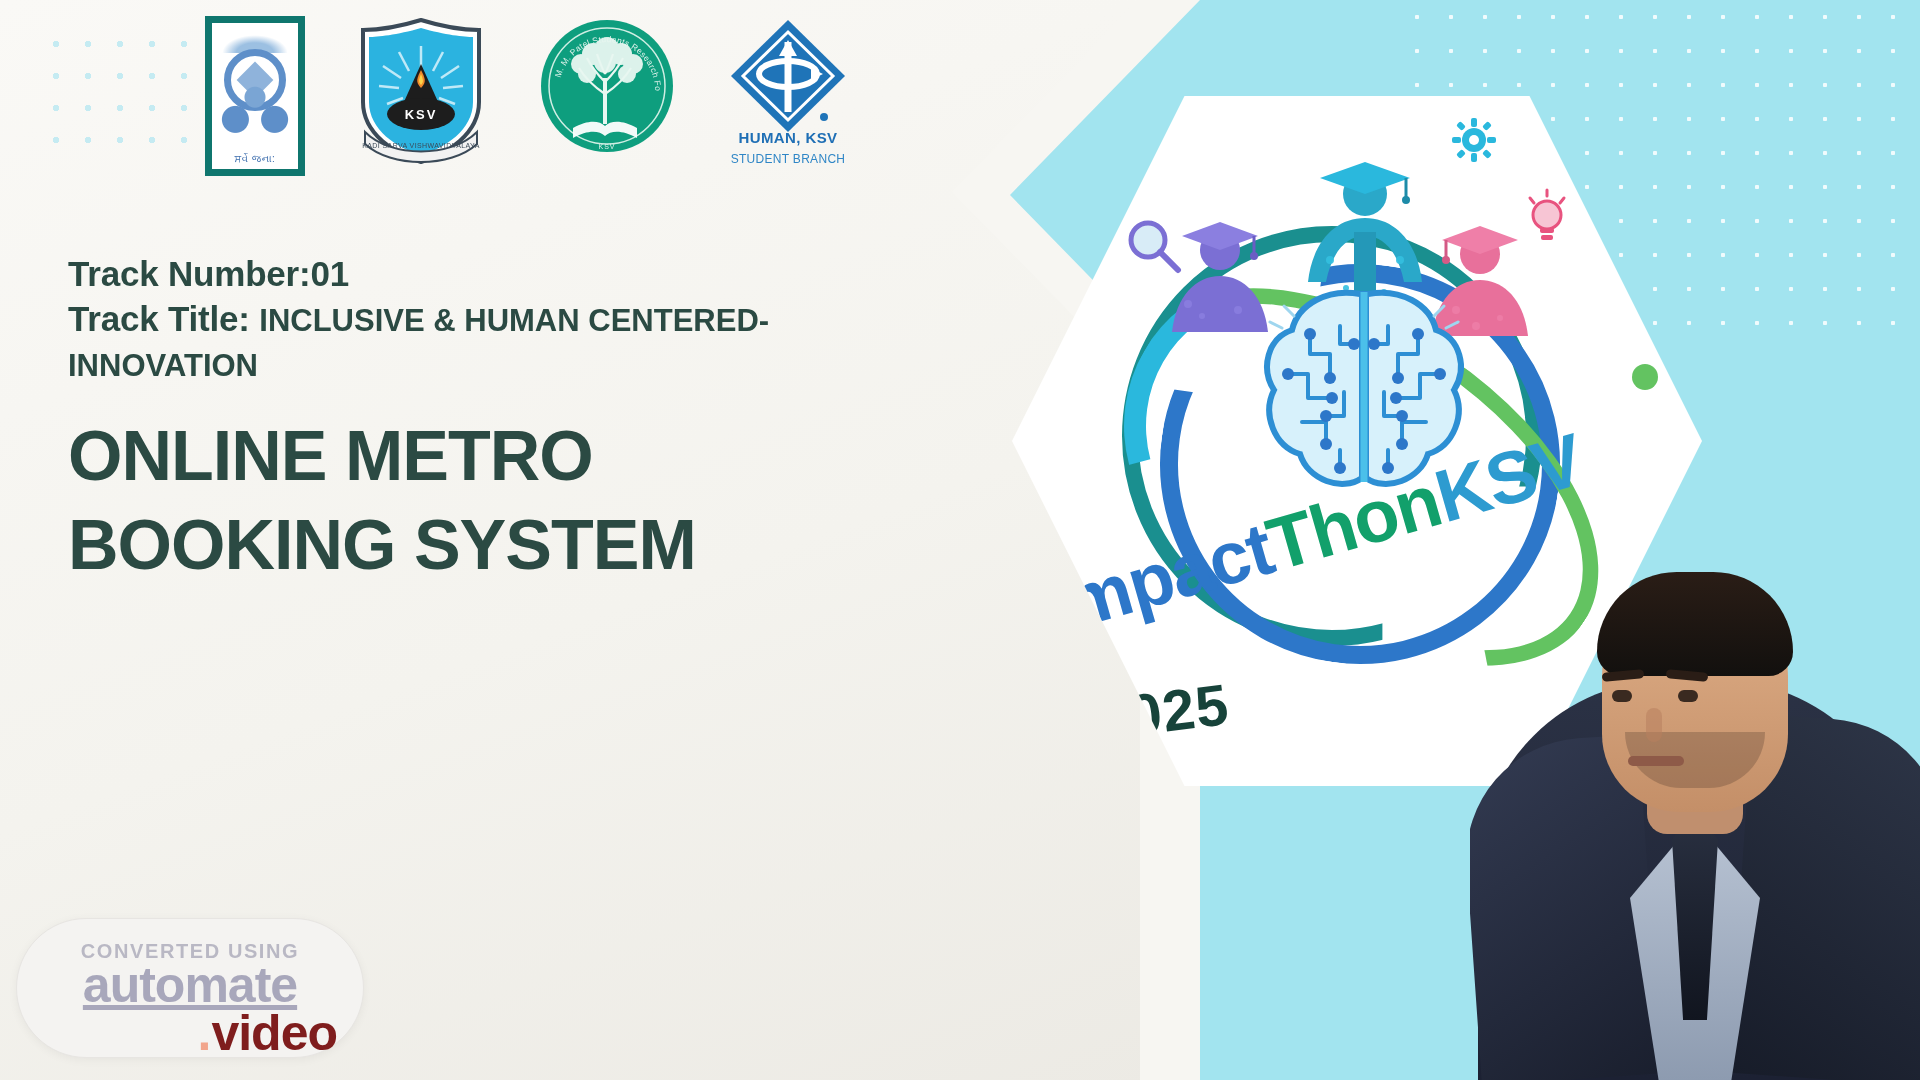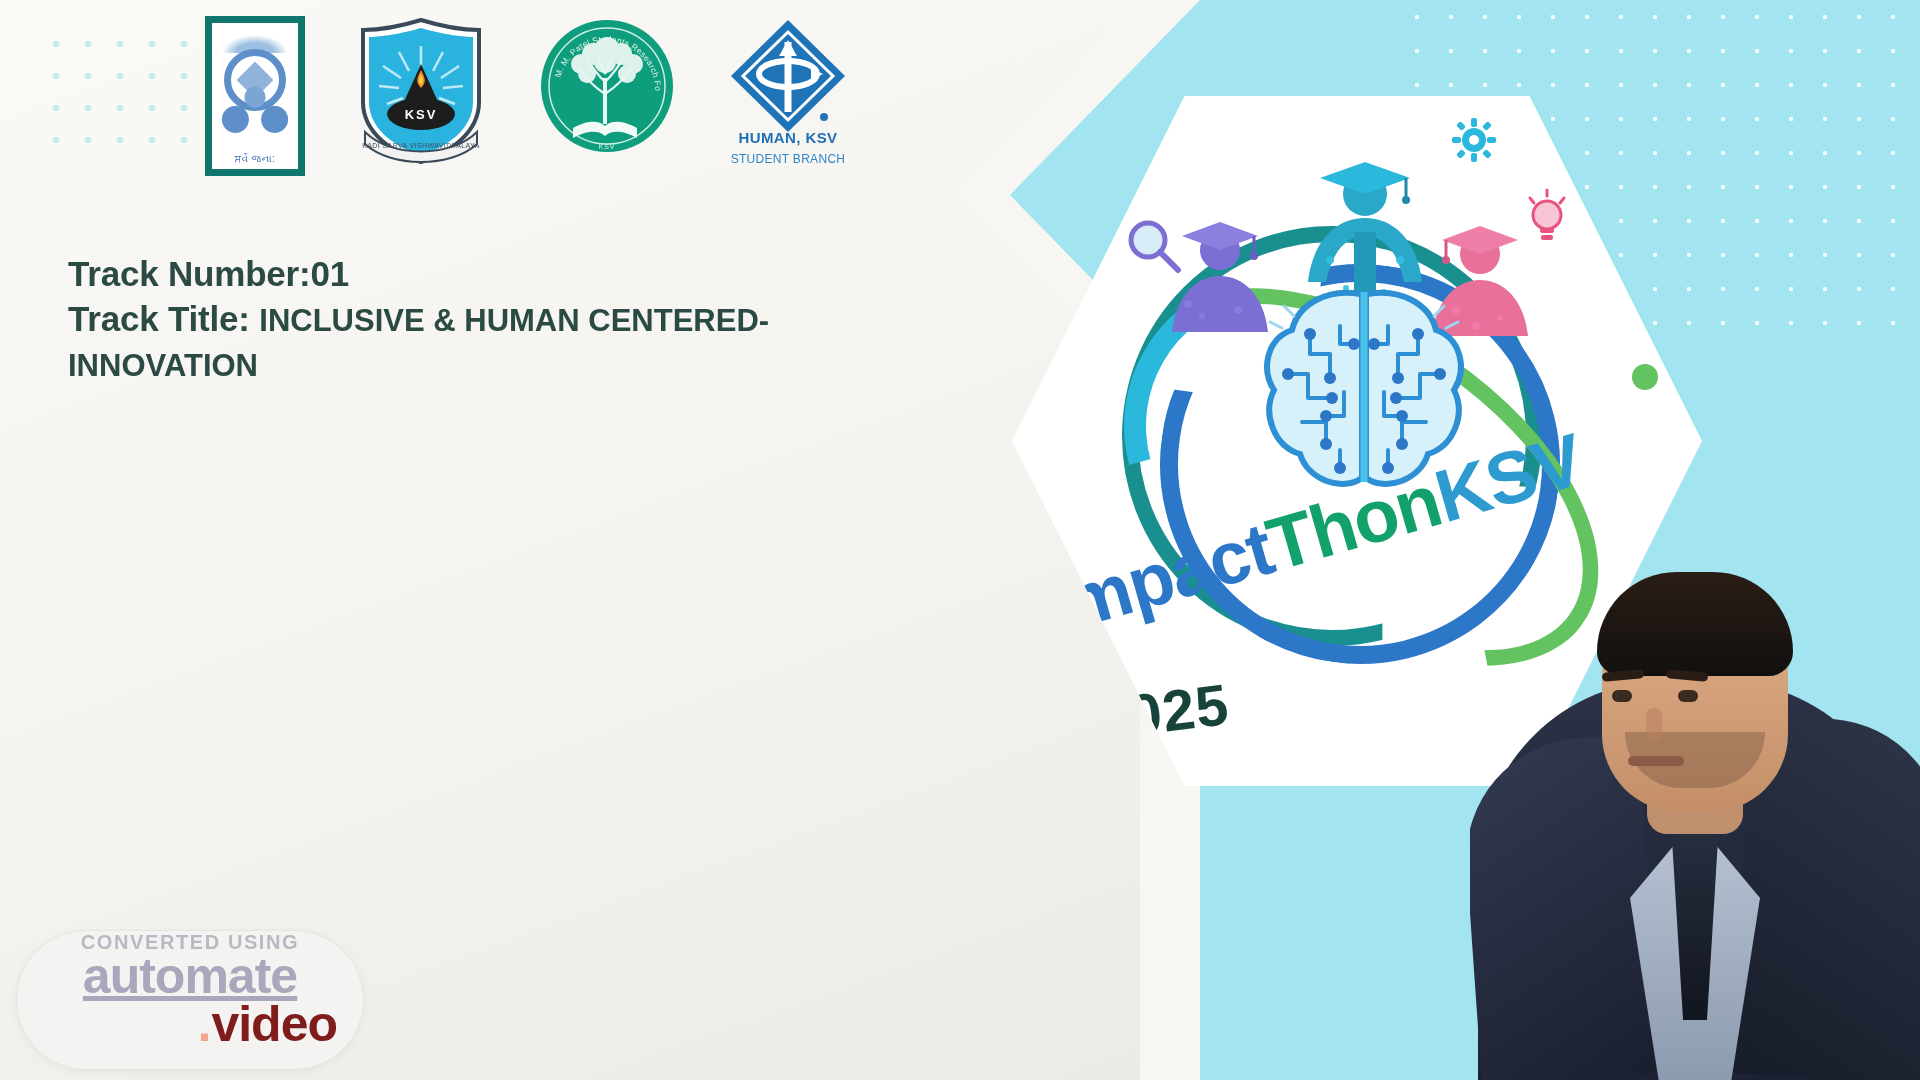--- a/index.html
+++ b/index.html
@@ -269,26 +269,26 @@
     background:#8e5a48; border-radius:6px;
   }
   .presenter .beard {
     position:absolute; left:50%; bottom:292px; transform:translateX(-50%);
     width:140px; height:56px;
     background:rgba(40,28,22,.22); border-radius:0 0 70px 70px;
   }
 
   
   .watermark {
-    position:absolute; left:16px; bottom:10px;
+    position:absolute; left:16px; bottom:22px;
     width:348px; height:140px;
     background:#f4f3f1;
     border:1px solid #e7e5e2;
     border-radius:70px;
-    display:flex; flex-direction:column; align-items:center; justify-content:flex-start;
+    display:flex; flex-direction:column; align-items:center; justify-content:flex-end;
     box-shadow:0 2px 10px rgba(0,0,0,.05);
   }
   .wm-top {
     font-size:20px; font-weight:bold; color:#b9b8c4; letter-spacing:1.6px;
     margin-bottom:-2px;
   }
   .wm-main {
     font-size:50px; font-weight:bold; color:#a8a7bb; line-height:.96;
     letter-spacing:-1px;
     text-decoration:underline;
@@ -395,20 +395,24 @@
   </div>
 
   <div class="text-block">
     <div class="track-line">
       <span class="tl-label">Track Number:</span><span class="tl-label">01</span>
     </div>
     <div class="track-line">
       <span class="tl-label">Track Title:</span>
       <span class="tl-value">INCLUSIVE &amp; HUMAN CENTERED-INNOVATION</span>
     </div>
+    <div class="project-title">
+      <div>ONLINE METRO</div>
+      <div>BOOKING SYSTEM</div>
+    </div>
   </div>
 
   <div class="hex-card">
     <div class="hex-inner">
 
       <div class="ring-teal"></div>
       <div class="ring-blue"></div>
       <div class="swoosh-cyan"></div>
       <div class="swoosh-green"></div>
       <div class="swoosh-green-dot"></div>

